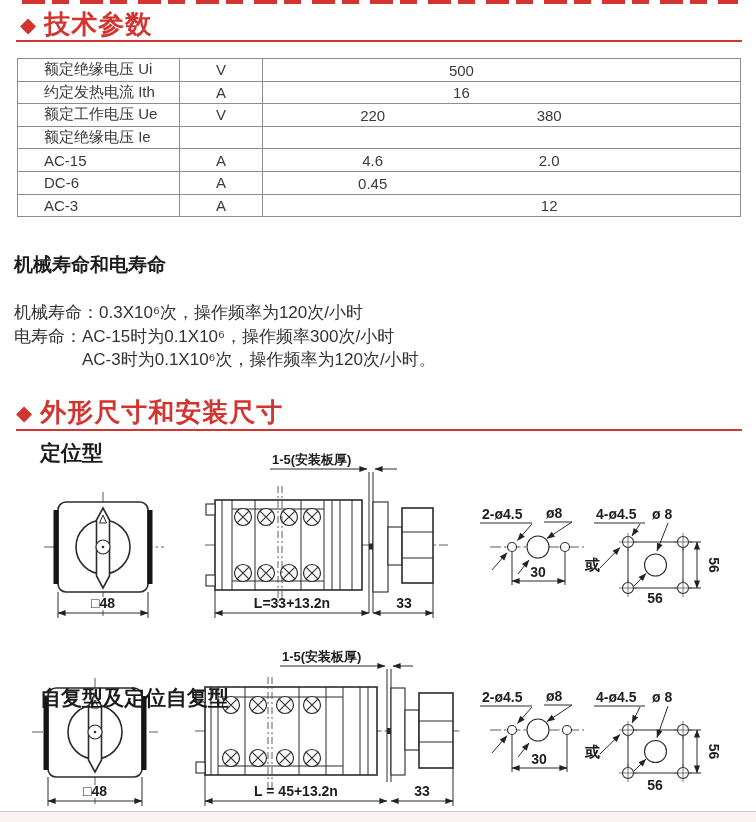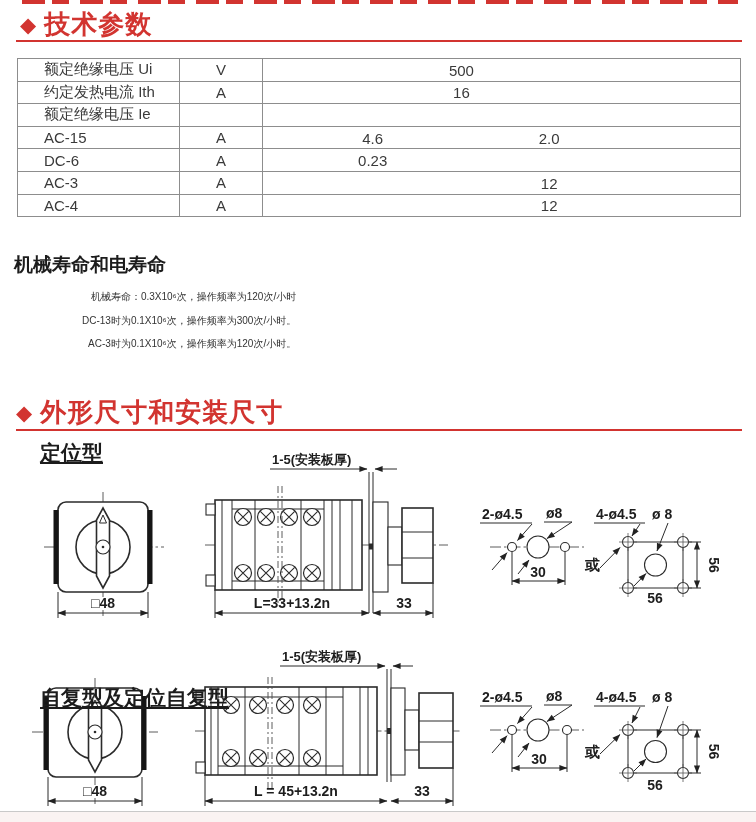--- a/index.html
+++ b/index.html
@@ -16,25 +16,25 @@
     background:repeating-linear-gradient(90deg,#d23430 0 23px,#fff 23px 30px,#d23430 30px 47px,#fff 47px 58px);}
   
   #spec-table{border-collapse:collapse;table-layout:fixed;width:723px;}
   #spec-table td{border:1px solid #8d8d8d;font-size:15px;color:#3a3a3a;height:21.6px;padding:0;}
   #spec-table td.lab{padding-left:26px;}
   #spec-table td.unit{text-align:center;}
   #spec-table td.val{position:relative;}
   .pv{position:absolute;top:50%;transform:translate(-50%,-50%);white-space:nowrap;}
   .pos-left{left:23%;}.pos-right{left:60%;}.pos-mid{left:41.6%;}
   
-  .life-h{font-size:19px;font-weight:bold;color:#1c1c1c;margin-bottom:7px;}
-  .life-line{font-size:10px;color:#333;height:23.5px;line-height:23.5px;white-space:nowrap;text-align:right;}
+  .life-h{font-size:19px;font-weight:bold;color:#1c1c1c;margin-bottom:23px;}
+  .life-line{font-size:17px;color:#333;height:23.5px;line-height:23.5px;white-space:nowrap;}
   .life-line.ind{padding-left:68px;}
   
-  .sub{position:absolute;font-size:21px;font-weight:bold;color:#1c1c1c;z-index:3;white-space:nowrap;text-decoration:underline;}
+  .sub{position:absolute;font-size:21px;font-weight:bold;color:#1c1c1c;z-index:3;white-space:nowrap;}
   
   svg.draw{position:absolute;left:0;z-index:1;}
   svg .o{fill:#fff;stroke:#2b2b2b;stroke-width:1.6;}
   svg .o2{fill:#fff;stroke:#2b2b2b;stroke-width:1.1;}
   svg .ln{fill:none;stroke:#2b2b2b;stroke-width:1;}
   svg .cl{fill:none;stroke:#4a4a4a;stroke-width:0.9;stroke-dasharray:11 3 2.5 3;}
   svg .br{fill:none;stroke:#4a4a4a;stroke-width:0.9;stroke-dasharray:7 3 2 3;}
   svg .dim{fill:none;stroke:#2b2b2b;stroke-width:1;}
   svg .bar{fill:#151515;stroke:none;}
   svg text{font:700 14px "Liberation Sans","DejaVu Sans",sans-serif;fill:#1d1d1d;}
@@ -71,60 +71,61 @@
           </td>
     </tr>
     <tr>
       <td class="lab">约定发热电流 Ith</td>
       <td class="unit">A</td>
       <td class="val">
             <span class="pv pos-mid">16</span>
           </td>
     </tr>
     <tr>
+      <td class="lab">额定工作电压 Ue</td>
+      <td class="unit">V</td>
+      <td class="val">
+        <span class="pv pos-left">220</span>
+        <span class="pv pos-right">380</span>
+      </td>
+    </tr>
+    <tr>
       <td class="lab">额定绝缘电压 Ie</td>
       <td class="unit"></td>
       <td class="val"></td>
     </tr>
     <tr>
       <td class="lab">AC-15</td>
       <td class="unit">A</td>
       <td class="val">
         <span class="pv pos-left">4.6</span>
         <span class="pv pos-right">2.0</span>
       </td>
     </tr>
     <tr>
       <td class="lab">DC-6</td>
       <td class="unit">A</td>
       <td class="val">
-            <span class="pv pos-left">0.23</span>
+            <span class="pv pos-left">0.45</span>
           </td>
     </tr>
     <tr>
       <td class="lab">AC-3</td>
-      <td class="unit">A</td>
-      <td class="val">
-            <span class="pv pos-right">12</span>
-          </td>
-    </tr>
-    <tr>
-      <td class="lab">AC-4</td>
       <td class="unit">A</td>
       <td class="val">
             <span class="pv pos-right">12</span>
           </td>
     </tr>
   </tbody>
     </table>
 
   <div class="abs" style="top:252px;left:14px;">
     <div class="life-h">机械寿命和电寿命</div>
     <div class="life-line">机械寿命：0.3X10⁶次，操作频率为120次/小时</div>
-    <div class="life-line ind">DC-13时为0.1X10⁶次，操作频率为300次/小时。</div>
+    <div class="life-line">电寿命：AC-15时为0.1X10⁶，操作频率300次/小时</div>
     <div class="life-line ind">AC-3时为0.1X10⁶次，操作频率为120次/小时。</div>
   </div>
 
   <div class="abs h-red" style="top:395px;left:16px;">
     <span class="dia">◆</span>
     <span>外形尺寸和安装尺寸</span>
   </div>
   <div class="redline" style="top:429px;"></div>
 
   <div class="sub" style="top:439px;left:40px;">定位型</div>

